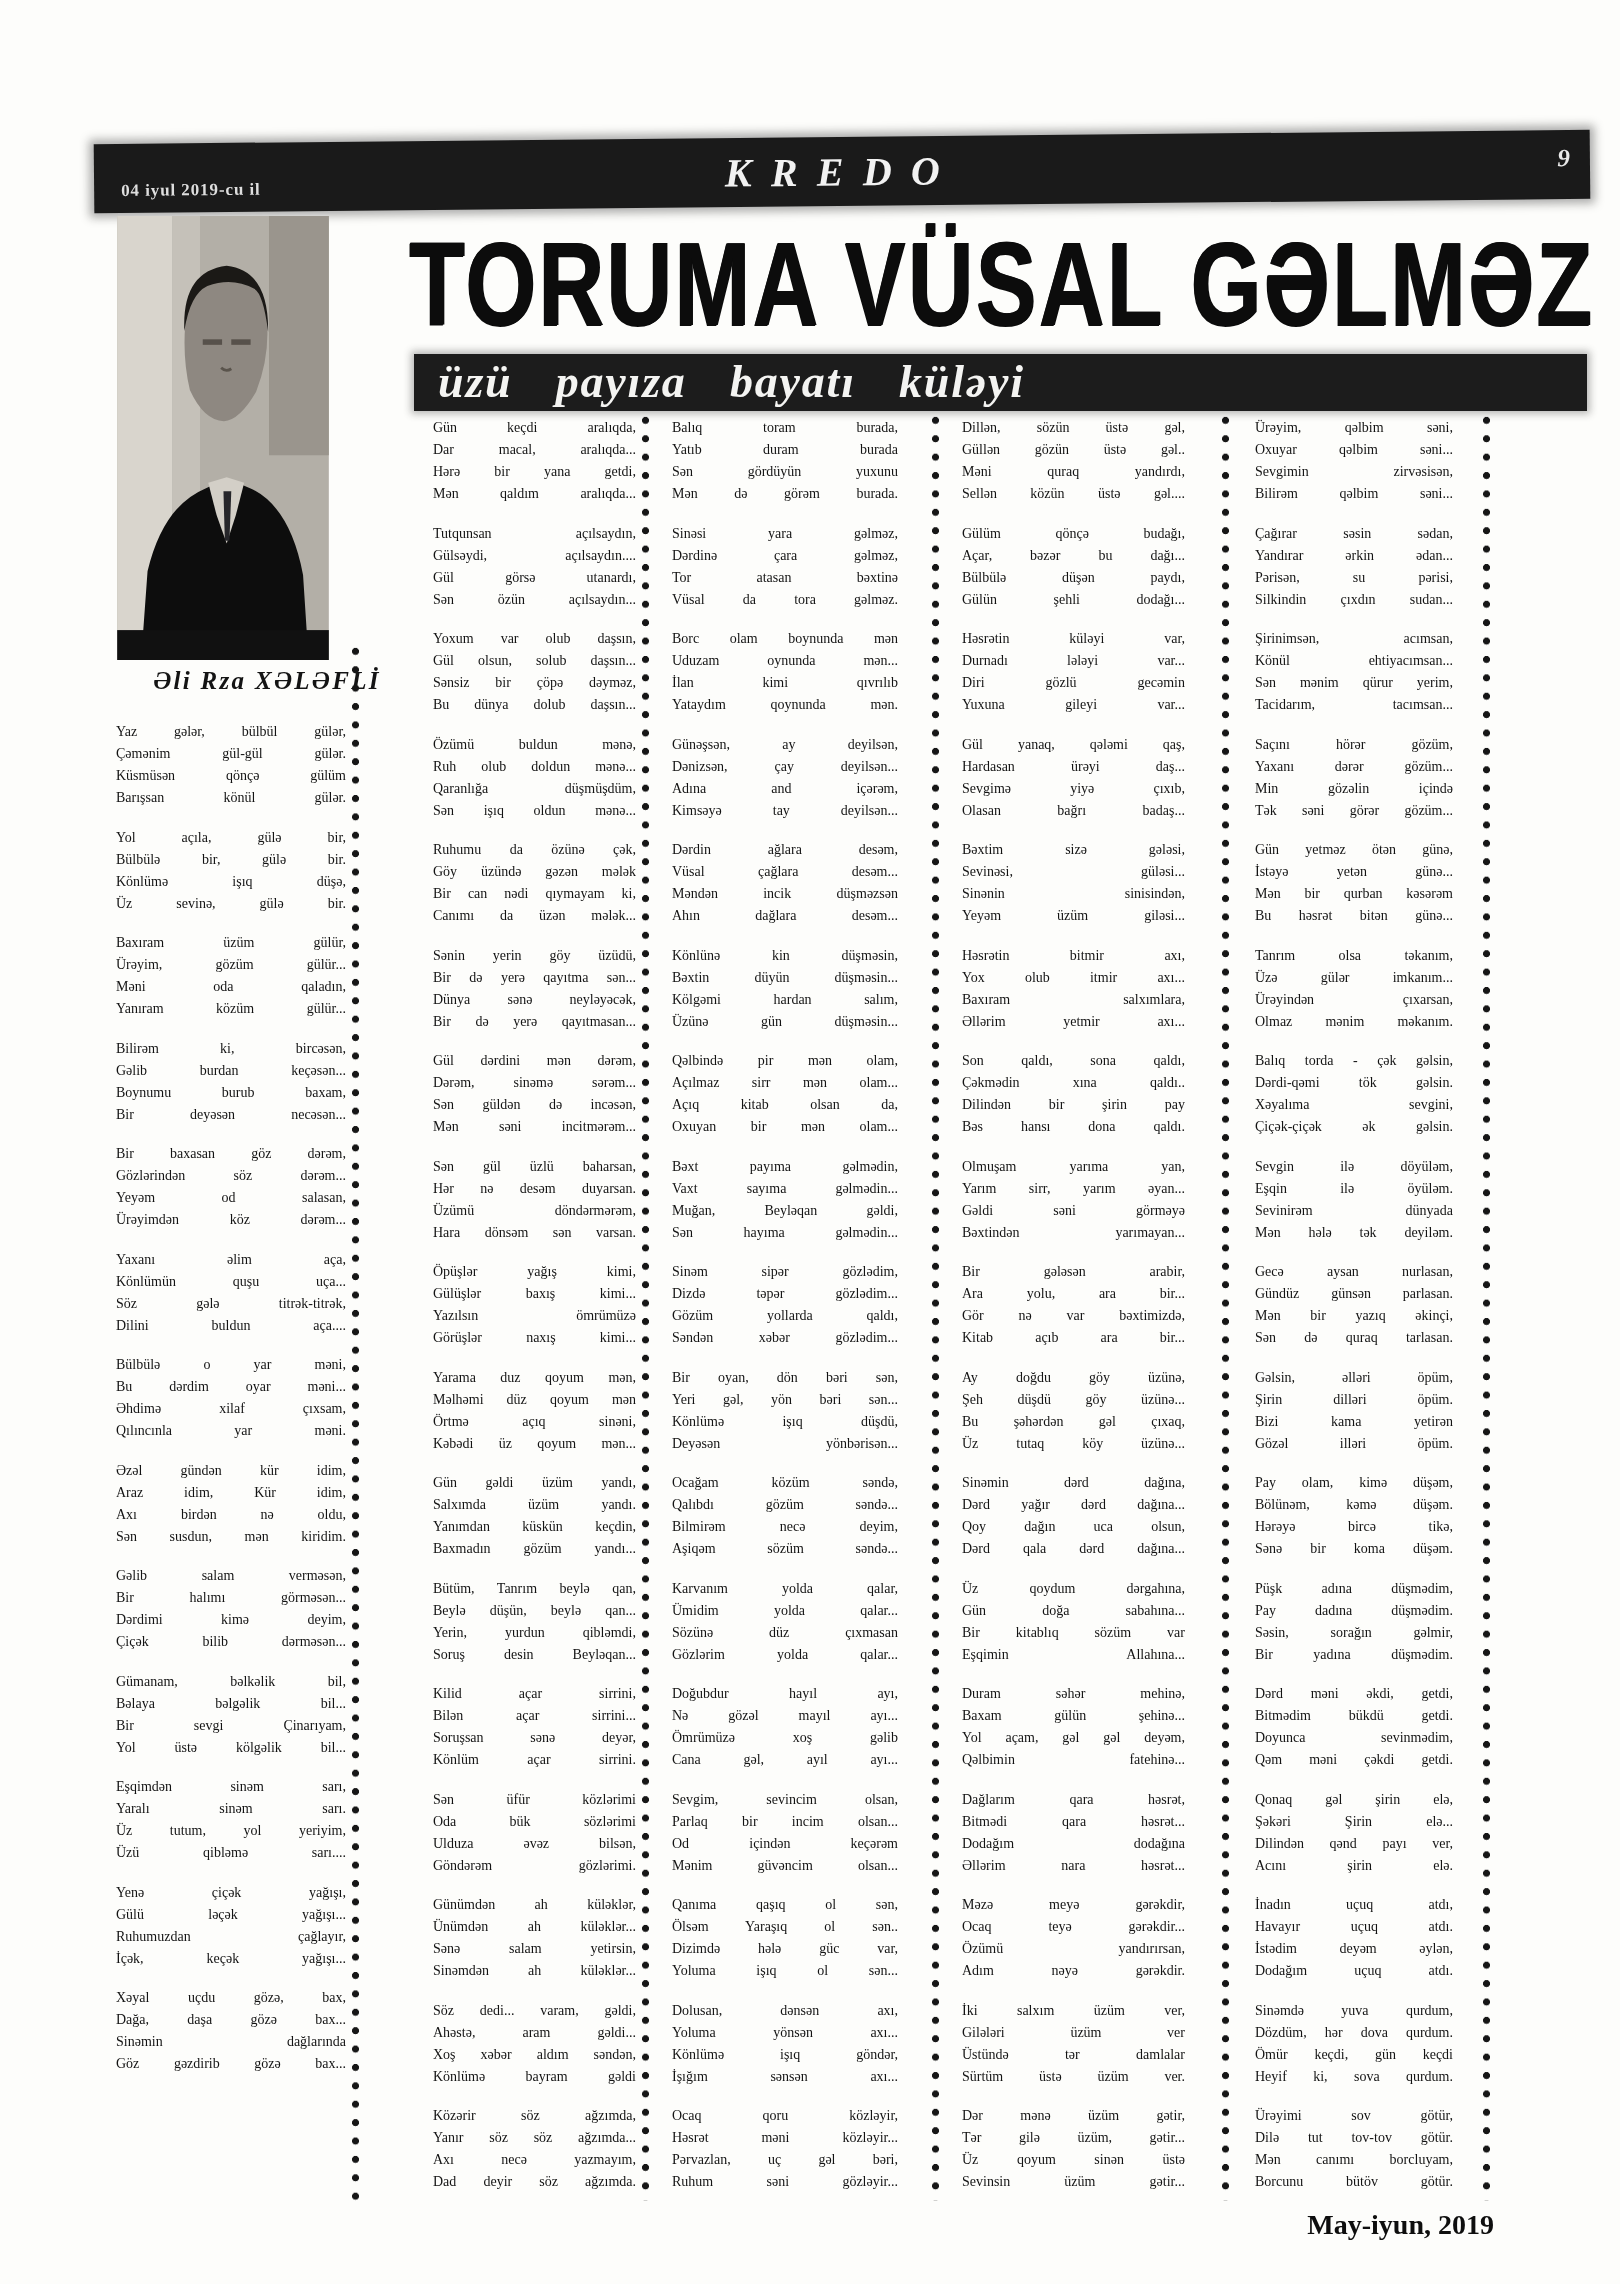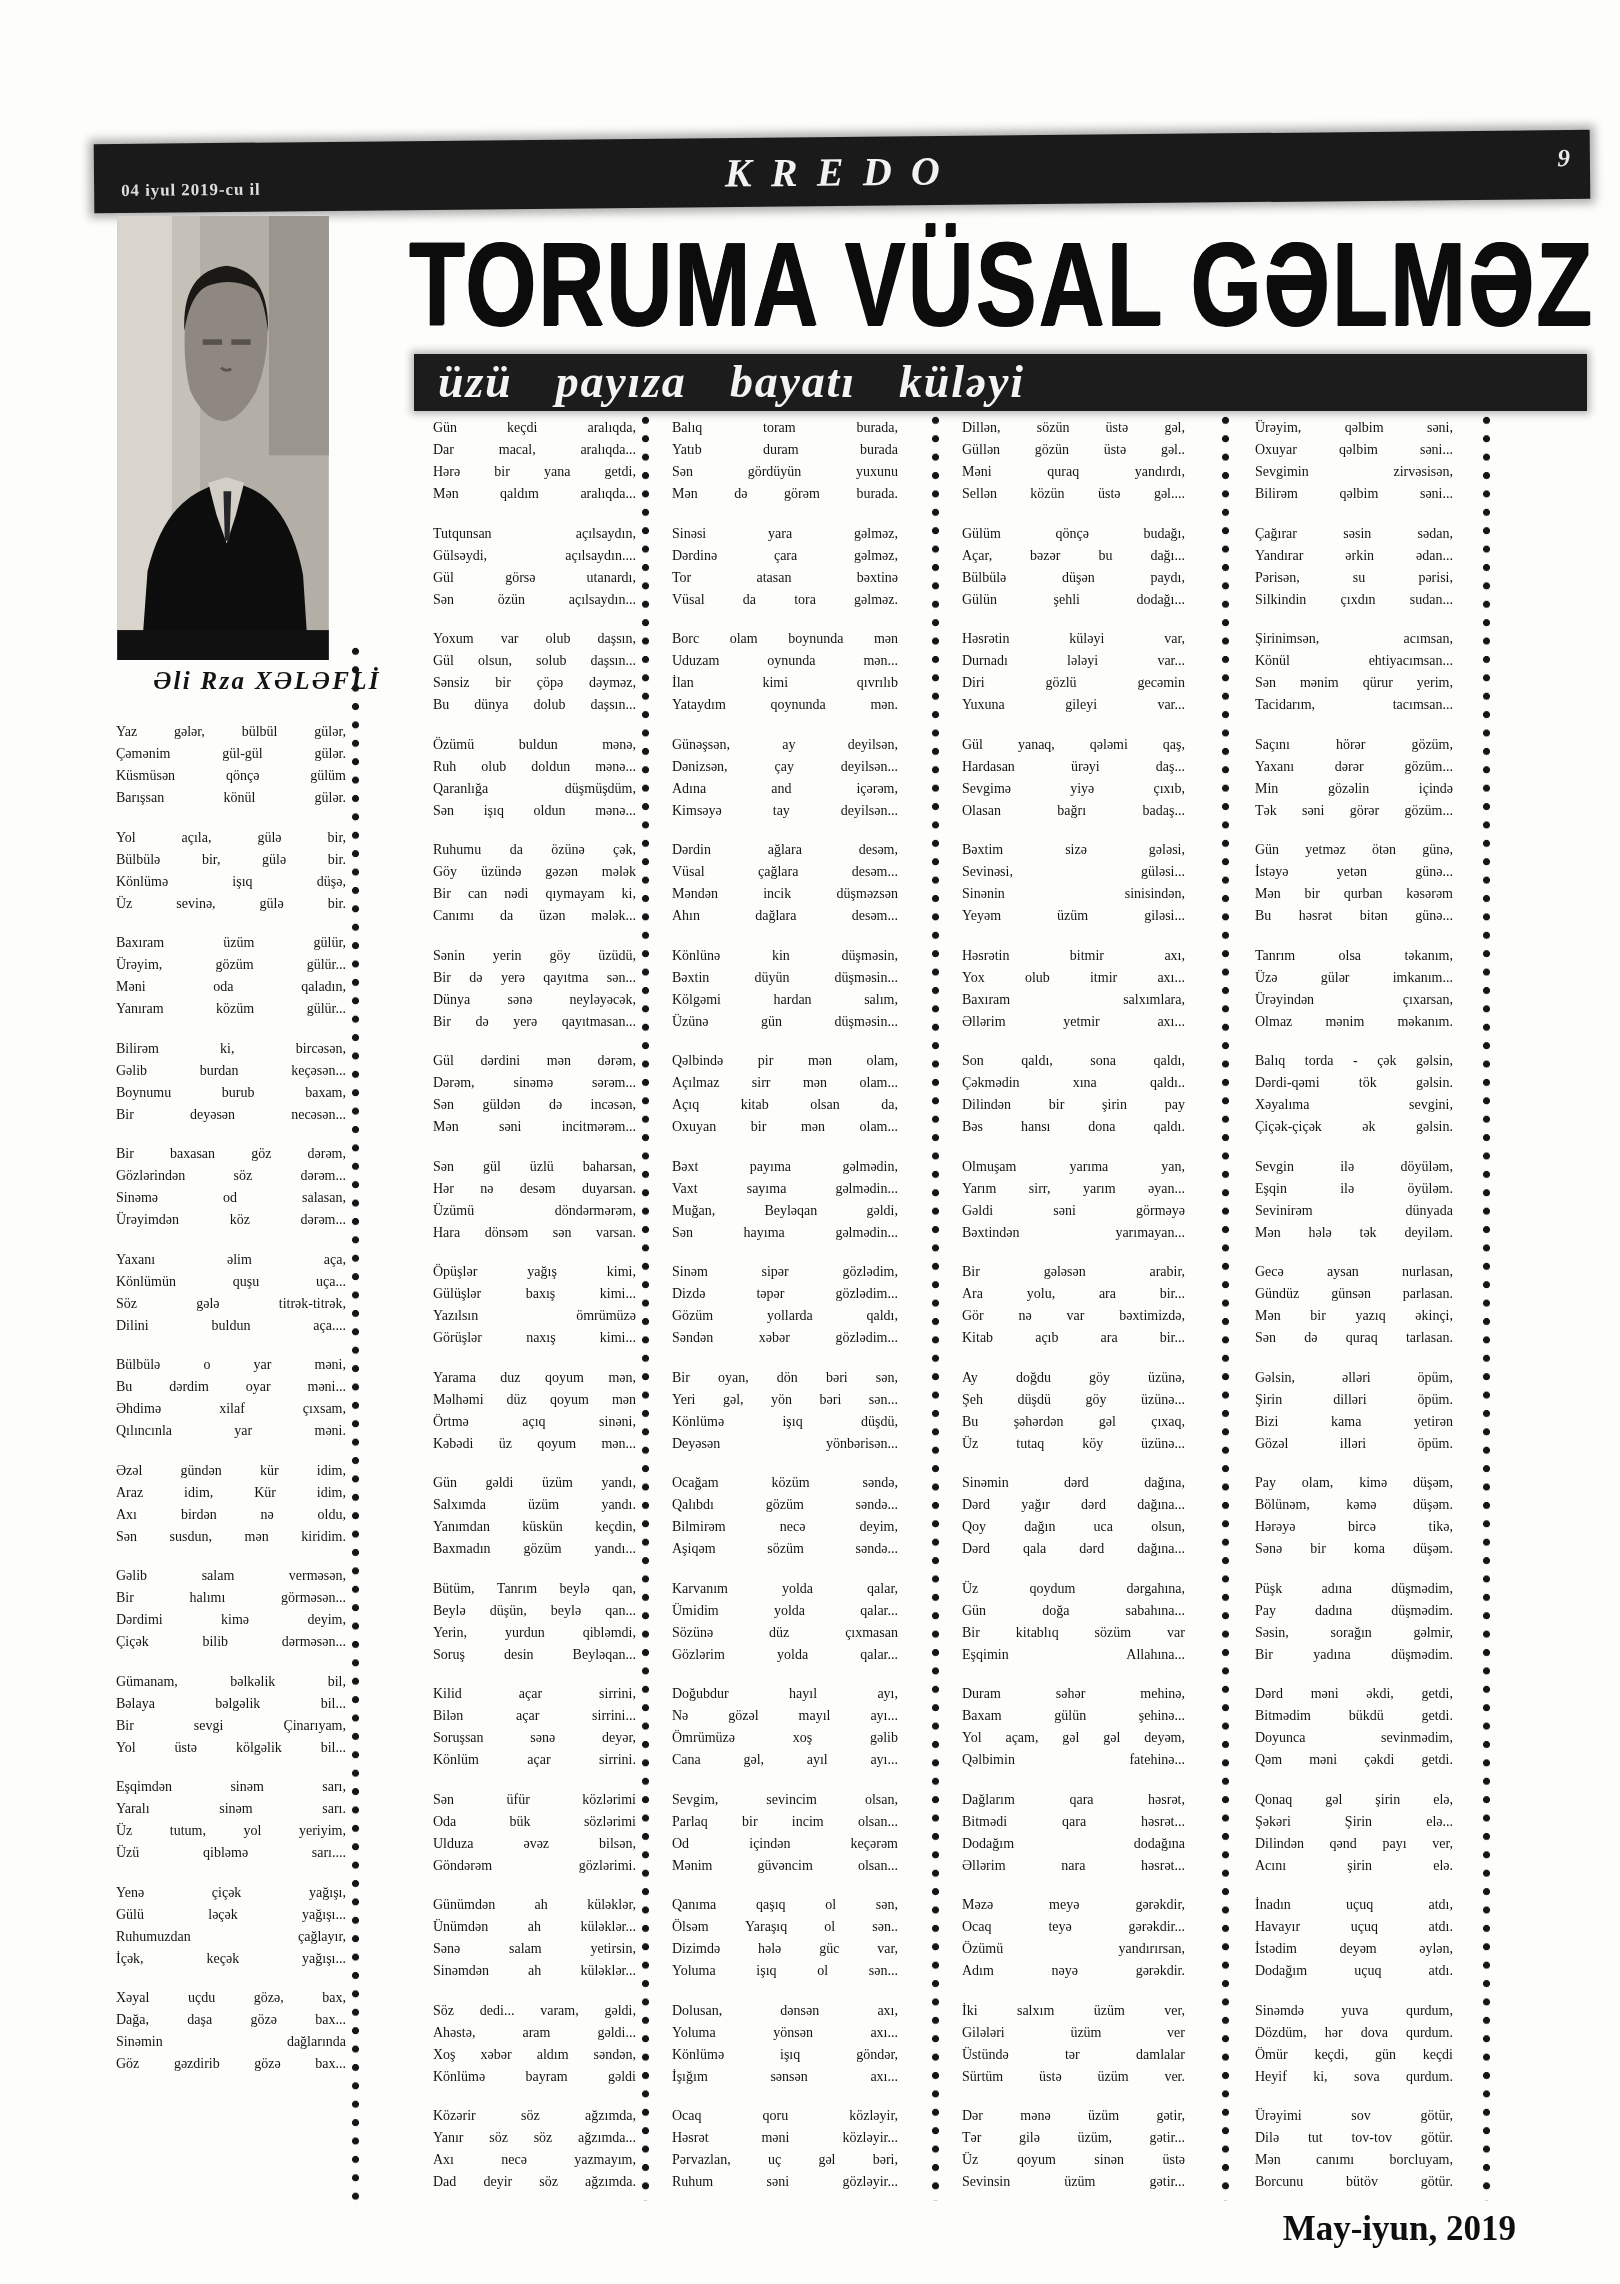--- a/index.html
+++ b/index.html
@@ -61,22 +61,22 @@
     position:absolute;width:9.2px;
     background-image:radial-gradient(circle at 4.6px 6.4px,#161616 3.2px,rgba(0,0,0,0) 3.9px);
     background-size:9.2px 18.4px;background-repeat:repeat-y;
   }
   #sep1{left:351px;top:645px;height:1556px;}
   #sep2{left:641px;top:414px;height:1787px;}
   #sep3{left:931px;top:414px;height:1787px;}
   #sep4{left:1221px;top:414px;height:1787px;}
   #sep5{left:1482px;top:414px;height:1787px;}
   .footer{
-    position:absolute;right:105px;top:2209px;
-    font-weight:bold;font-size:35px;color:#0e0e0e;
+    position:absolute;right:127px;top:2209px;
+    font-weight:bold;font-size:28px;color:#0e0e0e;
     font-family:"Liberation Serif", serif;
   }
 </style>
 </head>
 <body>
 
 <div class="page">
 
   <div class="masthead-bar">
     <div class="m-date">04 iyul 2019-cu il</div>
@@ -131,21 +131,21 @@
       </div>
       <div class="stanza">
         <div class="line">Bilirəm ki, bircəsən,</div>
         <div class="line">Gəlib burdan keçəsən...</div>
         <div class="line">Boynumu burub baxam,</div>
         <div class="line">Bir deyəsən necəsən...</div>
       </div>
       <div class="stanza">
         <div class="line">Bir baxasan göz dərəm,</div>
         <div class="line">Gözlərindən söz dərəm...</div>
-        <div class="line">Sinəmə od salasan,</div>
+        <div class="line">Yeyəm od salasan,</div>
         <div class="line">Ürəyimdən köz dərəm...</div>
       </div>
       <div class="stanza">
         <div class="line">Yaxanı əlim aça,</div>
         <div class="line">Könlümün quşu uça...</div>
         <div class="line">Söz gələ titrək-titrək,</div>
         <div class="line">Dilini buldun aça....</div>
       </div>
       <div class="stanza">
         <div class="line">Bülbülə o yar məni,</div>

